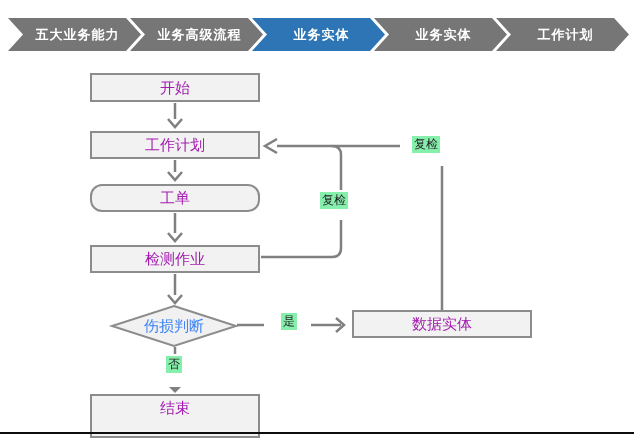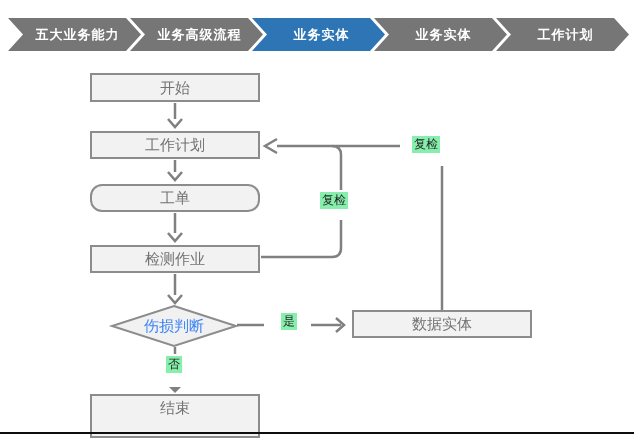--- a/index.html
+++ b/index.html
@@ -17,21 +17,21 @@
     clip-path:polygon(0 0, calc(100% - 15px) 0, 100% 50%, calc(100% - 15px) 100%, 0 100%, 15px 50%);
     box-sizing:border-box;padding-left:6px;
     cursor:pointer;flex:0 0 auto;
   }
   .chev:first-child{margin-left:0;}
   .chev.active{background:#2E75B6;}
   
   .node{
     position:absolute;box-sizing:border-box;
     background:#F2F2F2;border:2px solid #8C8C8C;
-    font-size:15px;color:#737373;text-align:center;
+    font-size:15px;color:#a21caf;text-align:center;
   }
   .n-start  {left:90px; top:73px;  width:170px;height:29px;line-height:25px;}
   .n-plan   {left:90px; top:131px; width:170px;height:28px;line-height:24px;}
   .n-order  {left:90px; top:184px; width:170px;height:28px;line-height:24px;border-radius:12px;}
   .n-inspect{left:90px; top:245px; width:170px;height:28px;line-height:24px;}
   .n-repair {left:352px;top:310px; width:180px;height:28px;line-height:24px;}
   .n-end    {left:90px; top:394px; width:170px;height:44px;line-height:24px;}
   
   .overlay{position:absolute;left:0;top:0;width:634px;height:439px;pointer-events:none;}
   

